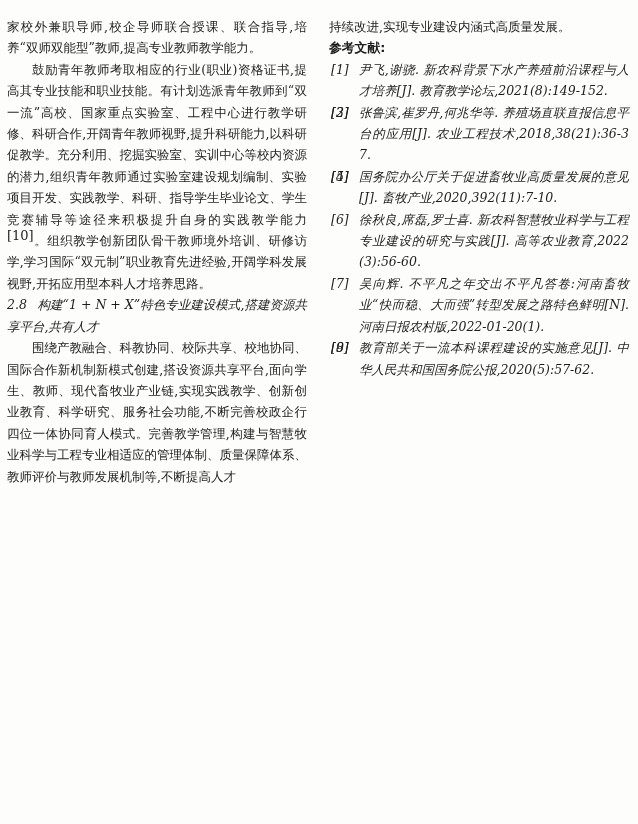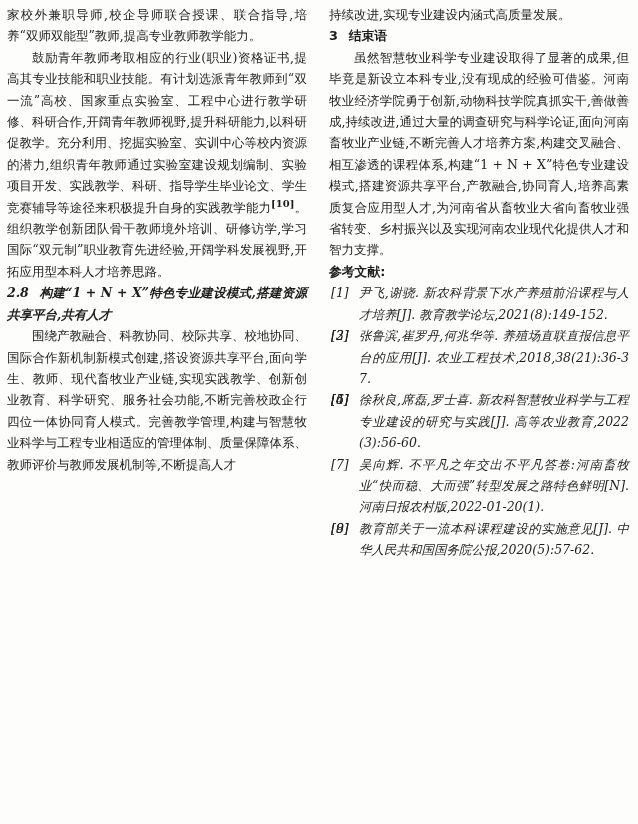--- a/index.html
+++ b/index.html
@@ -10,53 +10,52 @@
   body {
     width: 638px;
     height: 824px;
     overflow: hidden;
     color: #1d1d1d;
     font-family: "DejaVu Serif", serif;
   }
   .page {
     display: flex;
     gap: 22px;
-    padding: 4px 8px 0 7px;
+    padding: 16px 8px 0 7px;
     box-sizing: border-box;
     width: 576px;
     height: 824px;
   }
   .col {
     width: 300px;
     flex: 0 0 300px;
   }
   .body-text p {
     margin: 0;
     font-size: 12.5px;
     line-height: 21.4px;
     text-align: justify;
   }
   .indent { text-indent: 2em; }
   .sec-heading {
-    font-weight: bold;
+    font-weight: normal;
     font-style: italic;
   }
   .sec-num { margin-right: 0.85em; font-style: italic; }
   .hei-heading {
     font-family: "DejaVu Sans", sans-serif;
     font-weight: bold;
     font-style: normal;
     font-size: 12.8px !important;
   }
   .hei-num { margin-right: 0.85em; }
   sup.cite {
-    font-size: 10px;
+    font-size: 13px;
     vertical-align: super;
     line-height: 0;
-    font-weight: bold;
   }
   .ref-list {
     font-size: 11px;
     line-height: 18.4px;
     font-style: italic;
   }
   .ref-item {
     position: relative;
     padding-left: 30px;
     margin: 0;
@@ -83,32 +82,30 @@
     <p class="sec-heading"><span class="sec-num">2.8</span><span>构建“1 + N + X”特色专业建设模式,搭建资源共享平台,共有人才</span></p>
 
 
 
     <p class="indent">围绕产教融合、科教协同、校际共享、校地协同、国际合作新机制新模式创建,搭设资源共享平台,面向学生、教师、现代畜牧业产业链,实现实践教学、创新创业教育、科学研究、服务社会功能,不断完善校政企行四位一体协同育人模式。完善教学管理,构建与智慧牧业科学与工程专业相适应的管理体制、质量保障体系、教师评价与教师发展机制等,不断提高人才</p>
   </div>
 
   <div class="col body-text">
     <p>持续改进,实现专业建设内涵式高质量发展。</p>
 
-    <p class="hei-heading"><span class="hei-num">3</span><span>结束语</span></p>
 
-    <p class="indent">虽然智慧牧业科学专业建设取得了显著的成果,但毕竟是新设立本科专业,没有现成的经验可借鉴。河南牧业经济学院勇于创新,动物科技学院真抓实干,善做善成,持续改进,通过大量的调查研究与科学论证,面向河南畜牧业产业链,不断完善人才培养方案,构建交叉融合、相互渗透的课程体系,构建“1 + N + X”特色专业建设模式,搭建资源共享平台,产教融合,协同育人,培养高素质复合应用型人才,为河南省从畜牧业大省向畜牧业强省转变、乡村振兴以及实现河南农业现代化提供人才和智力支撑。</p>
 
     <p class="hei-heading">参考文献:</p>
 
     <div class="ref-list">
       <p class="ref-item"><span class="ref-label">[1]</span><span>尹飞,谢骁. 新农科背景下水产养殖前沿课程与人才培养[J]. 教育教学论坛,2021(8):149-152.</span></p>
       <p class="ref-item"><span class="ref-label">[2]</span></p>
       <p class="ref-item"><span class="ref-label">[3]</span><span>张鲁滨,崔罗丹,何兆华等. 养殖场直联直报信息平台的应用[J]. 农业工程技术,2018,38(21):36-37.</span></p>
       <p class="ref-item"><span class="ref-label">[4]</span></p>
-      <p class="ref-item"><span class="ref-label">[5]</span></p>
+      <p class="ref-item"><span class="ref-label">[5]</span><span>国务院办公厅关于促进畜牧业高质量发展的意见[J]. 畜牧产业,2020,392(11):7-10.</span></p>
       <p class="ref-item"><span class="ref-label">[6]</span><span>徐秋良,席磊,罗士喜. 新农科智慧牧业科学与工程专业建设的研究与实践[J]. 高等农业教育,2022(3):56-60.</span></p>
       <p class="ref-item"><span class="ref-label">[7]</span><span>吴向辉. 不平凡之年交出不平凡答卷:河南畜牧业“快而稳、大而强”转型发展之路特色鲜明[N]. 河南日报农村版,2022-01-20(1).</span></p>
       <p class="ref-item"><span class="ref-label">[8]</span></p>
       <p class="ref-item"><span class="ref-label">[9]</span><span>教育部关于一流本科课程建设的实施意见[J]. 中华人民共和国国务院公报,2020(5):57-62.</span></p>
 
     </div>
 
   </div>
 
 </div>

